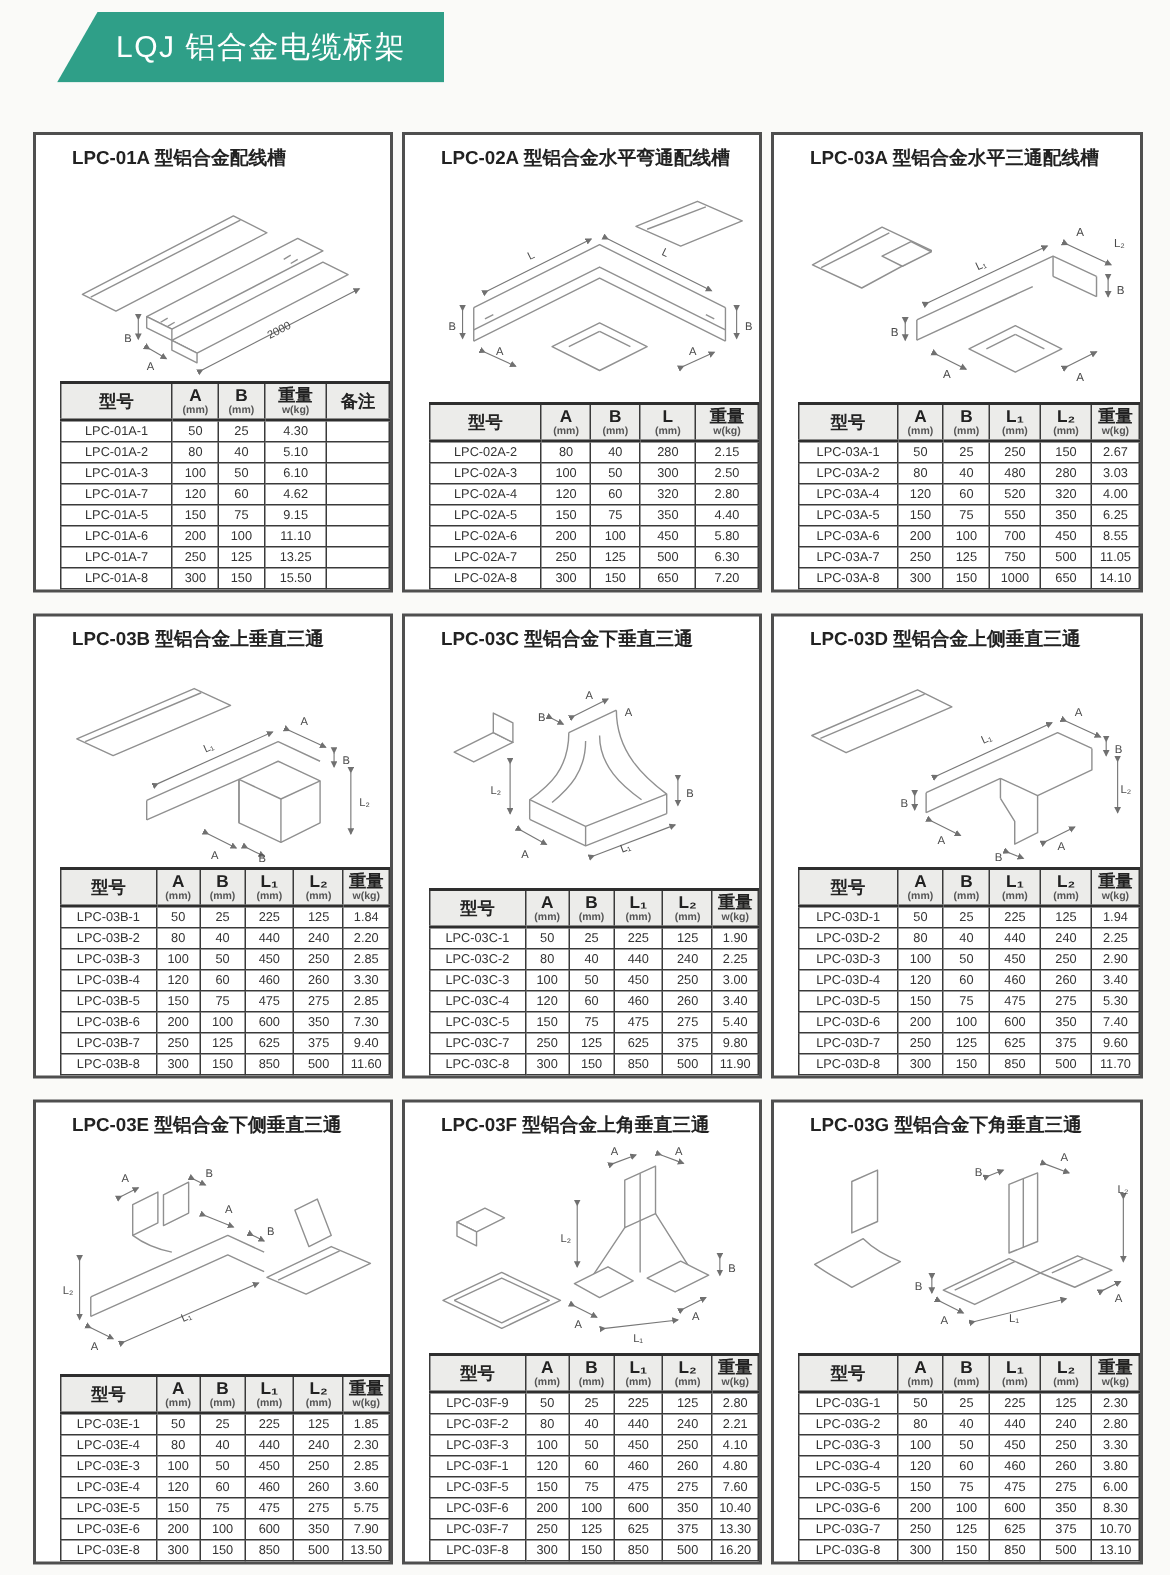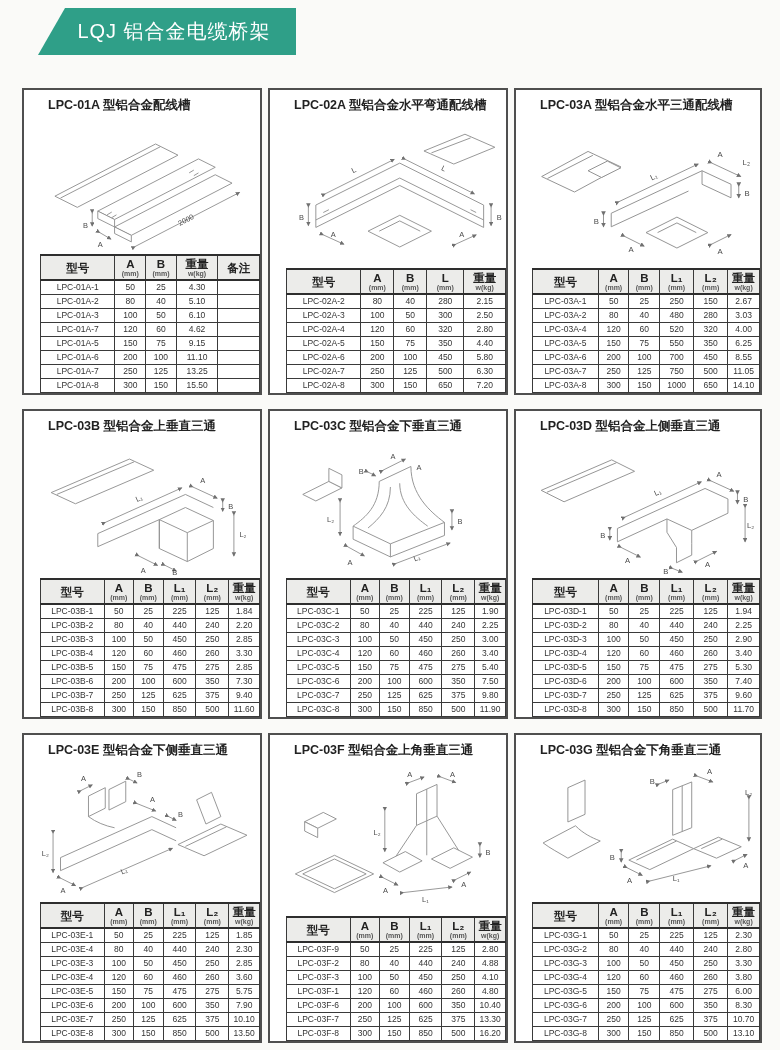--- a/index.html
+++ b/index.html
@@ -639,28 +639,20 @@
           </tr>
           <tr>
             <td>LPC-03C-5</td>
             <td>150</td>
             <td>75</td>
             <td>475</td>
             <td>275</td>
             <td>5.40</td>
           </tr>
           <tr>
-            <td>LPC-03C-6</td>
-            <td>200</td>
-            <td>100</td>
-            <td>600</td>
-            <td>350</td>
-            <td>7.50</td>
-          </tr>
-          <tr>
             <td>LPC-03C-7</td>
             <td>250</td>
             <td>125</td>
             <td>625</td>
             <td>375</td>
             <td>9.80</td>
           </tr>
           <tr>
             <td>LPC-03C-8</td>
             <td>300</td>
@@ -916,28 +908,20 @@
           </tr>
           <tr>
             <td>LPC-03E-6</td>
             <td>200</td>
             <td>100</td>
             <td>600</td>
             <td>350</td>
             <td>7.90</td>
           </tr>
           <tr>
-            <td>LPC-03E-7</td>
-            <td>250</td>
-            <td>125</td>
-            <td>625</td>
-            <td>375</td>
-            <td>10.10</td>
-          </tr>
-          <tr>
             <td>LPC-03E-8</td>
             <td>300</td>
             <td>150</td>
             <td>850</td>
             <td>500</td>
             <td>13.50</td>
           </tr>
         </tbody>
       </table>
   </div>
@@ -1015,37 +999,45 @@
             <td>225</td>
             <td>125</td>
             <td>2.80</td>
           </tr>
           <tr>
             <td>LPC-03F-2</td>
             <td>80</td>
             <td>40</td>
             <td>440</td>
             <td>240</td>
-            <td>4.88</td>
+            <td>2.21</td>
           </tr>
           <tr>
             <td>LPC-03F-3</td>
             <td>100</td>
             <td>50</td>
             <td>450</td>
             <td>250</td>
             <td>4.10</td>
           </tr>
           <tr>
             <td>LPC-03F-1</td>
             <td>120</td>
             <td>60</td>
             <td>460</td>
             <td>260</td>
             <td>4.80</td>
+          </tr>
+          <tr>
+            <td>LPC-03F-5</td>
+            <td>150</td>
+            <td>75</td>
+            <td>475</td>
+            <td>275</td>
+            <td>7.60</td>
           </tr>
           <tr>
             <td>LPC-03F-6</td>
             <td>200</td>
             <td>100</td>
             <td>600</td>
             <td>350</td>
             <td>10.40</td>
           </tr>
           <tr>

